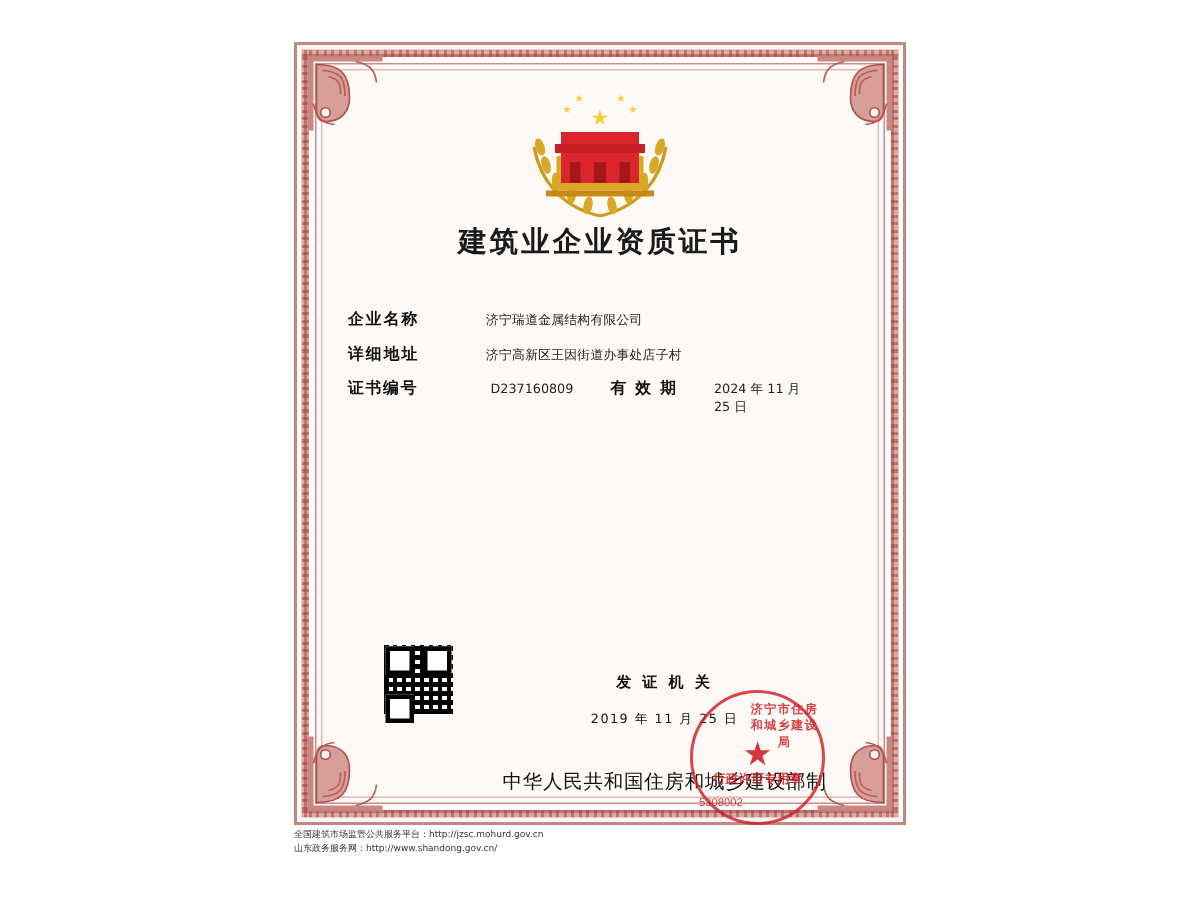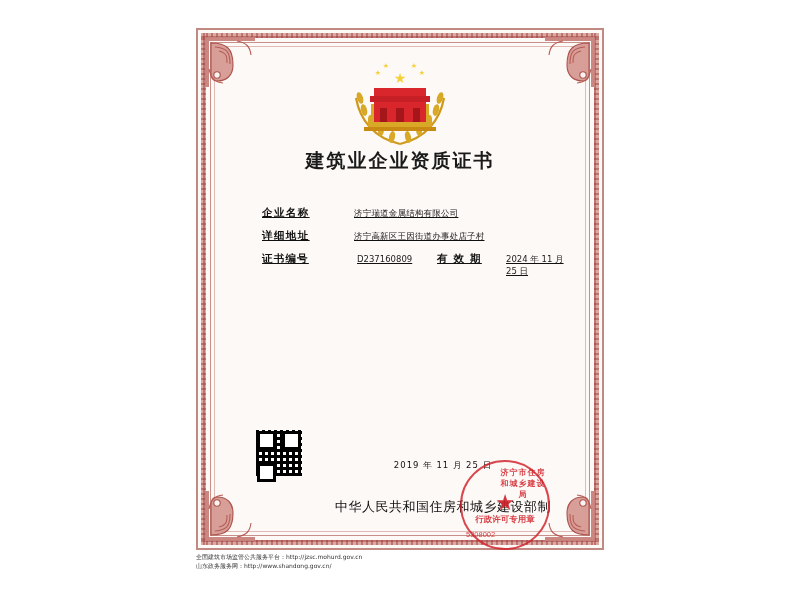--- a/index.html
+++ b/index.html
@@ -101,26 +101,25 @@
     text-align: center;
     font-family: "DejaVu Sans", sans-serif;
     font-size: 19px;
     font-weight: bold;
     letter-spacing: 2px;
     color: #1a1a1a;
   }
   
   .fields {
     position: absolute;
-    left: 66px;
+    left: 36px;
     top: 178px;
     width: 310px;
     font-family: "DejaVu Sans", sans-serif;
     color: #111;
-    text-decoration: underline;
   }
   .row {
     display: flex;
     align-items: baseline;
     margin-bottom: 9px;
   }
   .row .label {
     width: 92px;
     flex: 0 0 92px;
     font-size: 10.5px;
@@ -427,20 +426,21 @@
         </div>
       </div>
 
 
     </div>
 
     <div class="qr"></div>
     <div class="qr-b"></div>
 
     <div class="issue">
+      <div class="line1">发 证 机 关</div>
       <div class="line2">2019 年 11 月 25 日</div>
       <div class="line3">中华人民共和国住房和城乡建设部制</div>
     </div>
 
     <div class="seal">
       <div class="arc">济宁市住房和城乡建设局</div>
       <div class="star">★</div>
       <div class="mid">行政许可专用章</div>
       <div class="num">5308002</div>
     </div>

